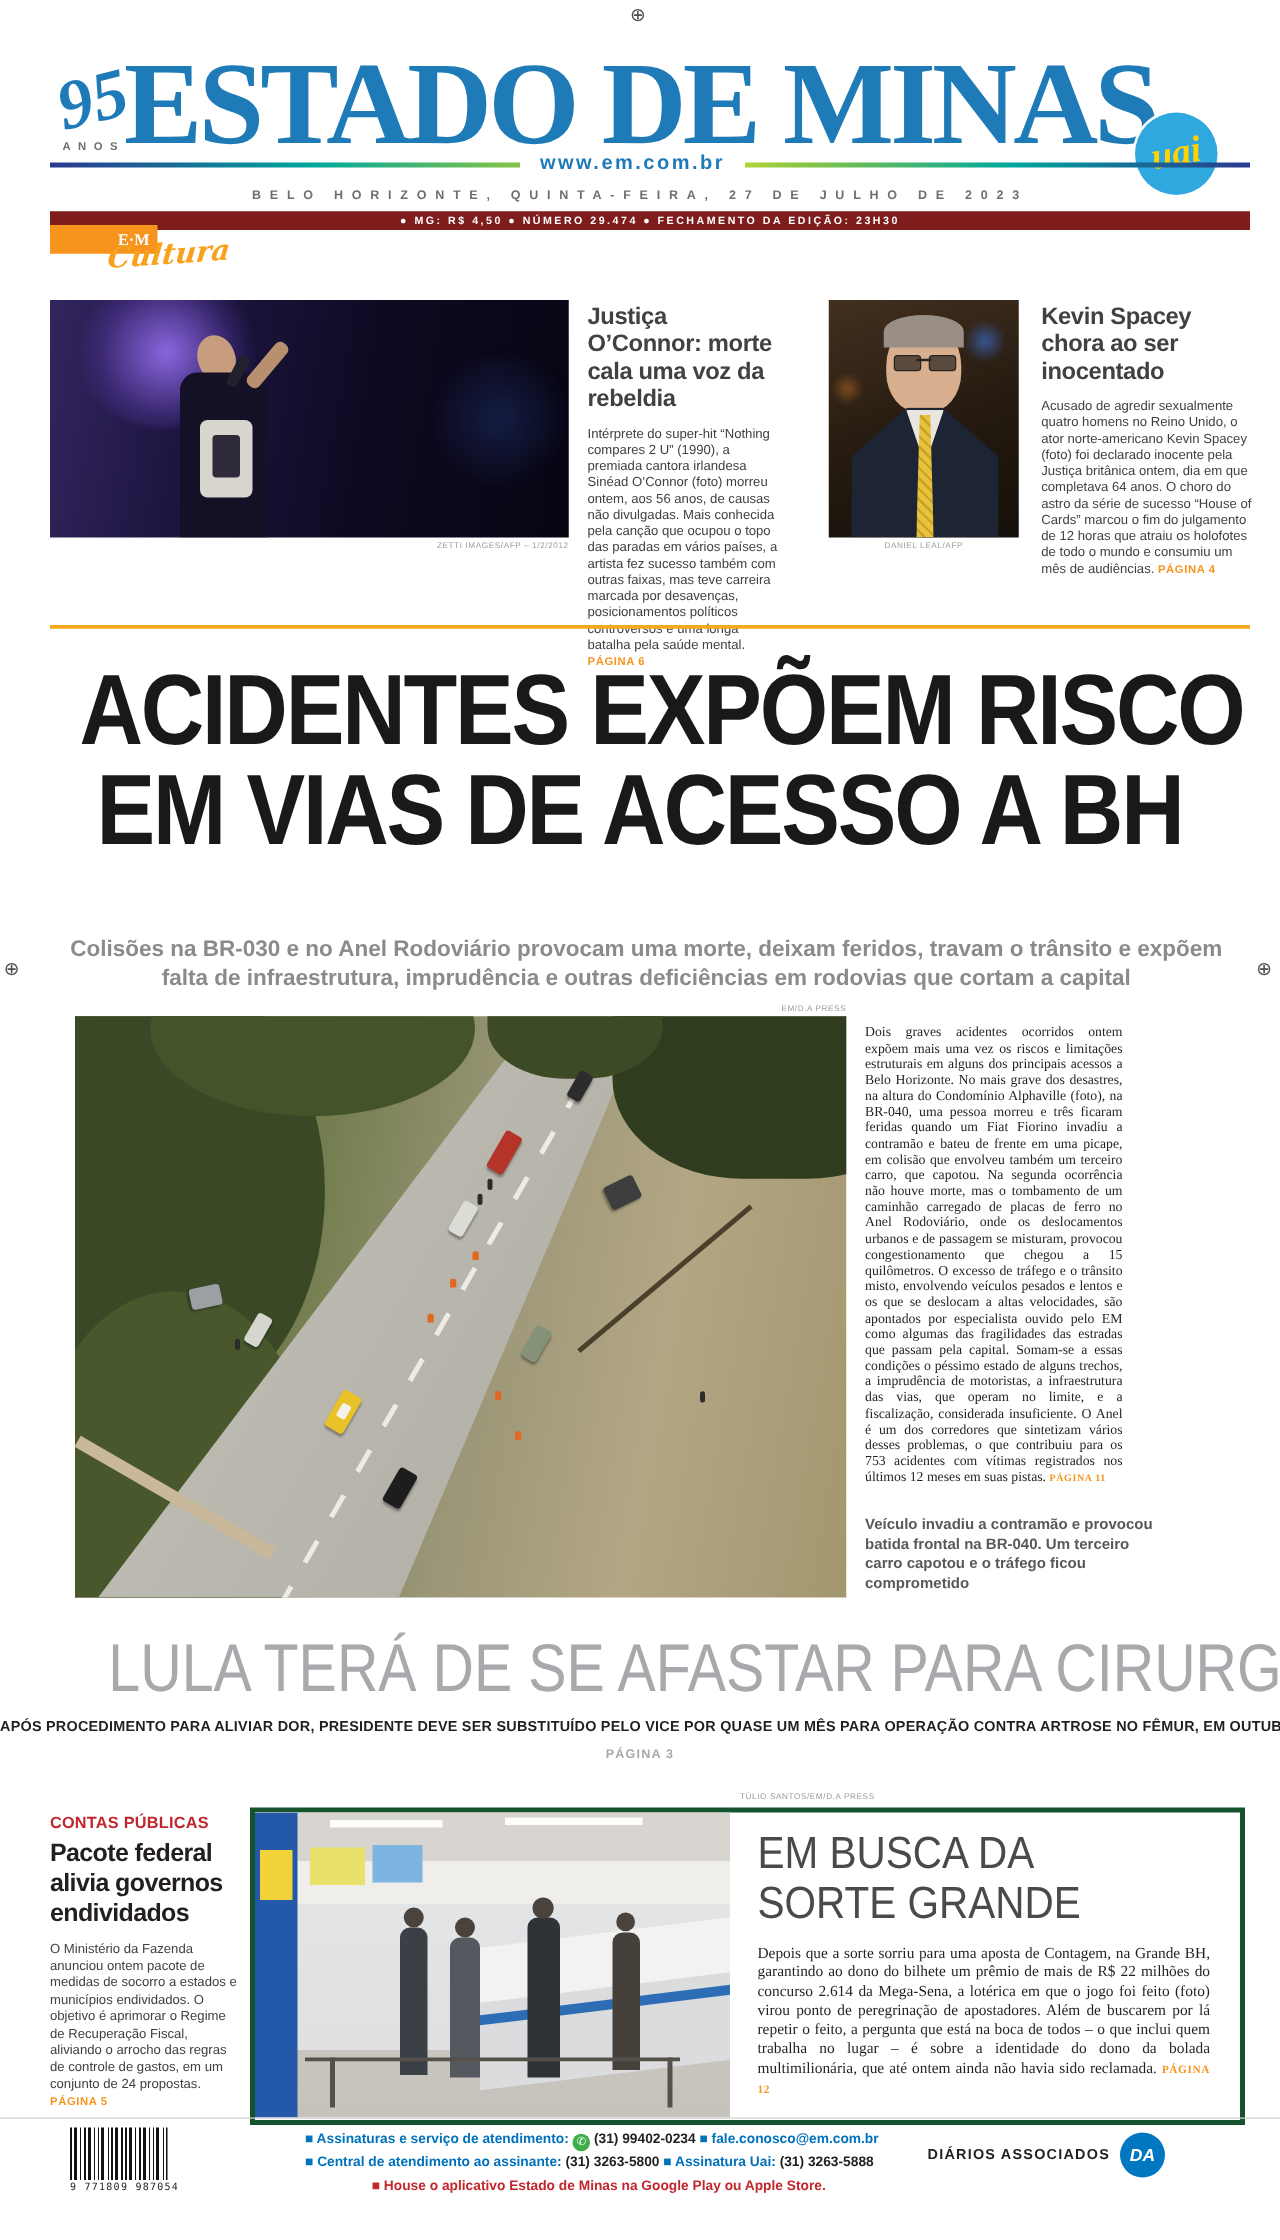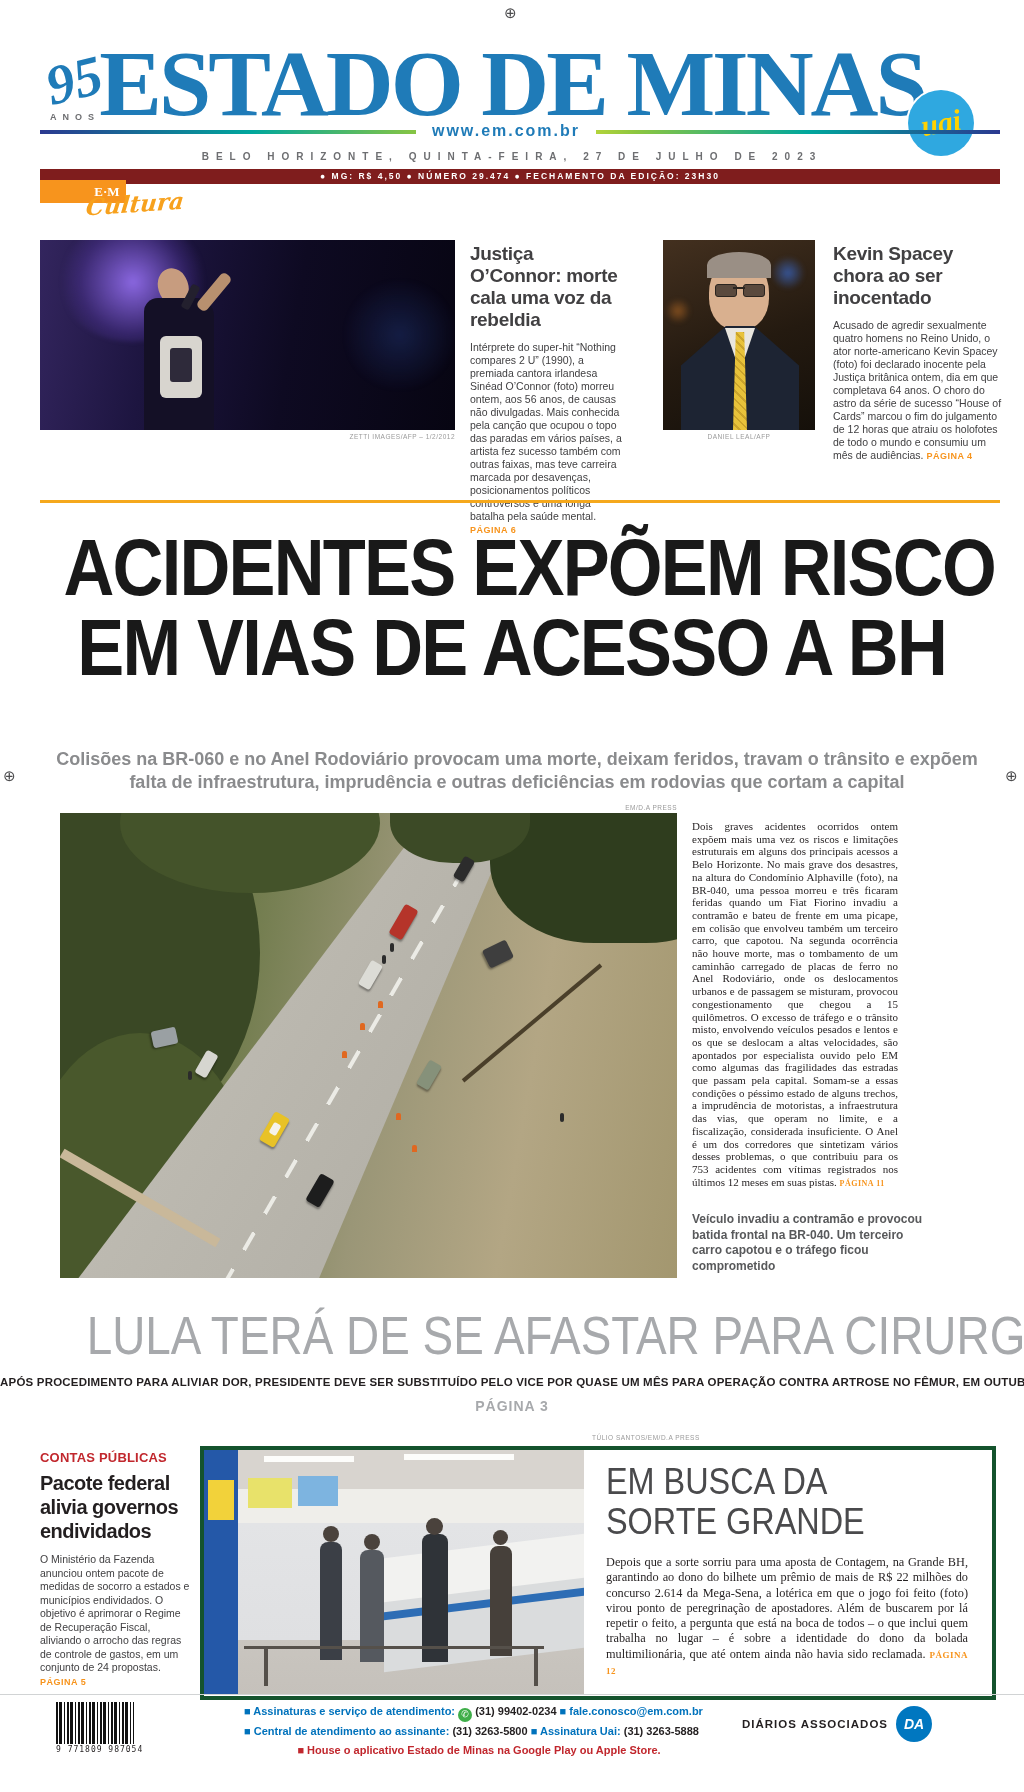--- a/index.html
+++ b/index.html
@@ -57,21 +57,21 @@
   .lead-h .cond{display:inline-block;transform:scaleX(0.88);transform-origin:center;white-space:nowrap;}
   .lead-deck{text-align:center;font-weight:700;font-size:18px;line-height:23px;color:#8a8b8d;}
   .article{font-family:"Liberation Serif",serif;font-size:11px;line-height:12.7px;text-align:justify;
            color:#231f20;overflow:hidden;}
   .caption{font-size:12px;line-height:15.5px;font-weight:700;color:#58595b;}
   
   .lula-h{width:100%;text-align:center;font-size:54px;line-height:1;font-weight:400;color:#a7a9ac;white-space:nowrap;}
   .lula-h .cond{display:inline-block;transform:scaleX(0.85);transform-origin:center;}
   .lula-deck{width:100%;text-align:center;font-size:11.5px;font-weight:700;color:#231f20;
              letter-spacing:0.2px;white-space:nowrap;}
-  .lula-page{width:100%;text-align:center;font-size:14px;font-weight:700;color:#a7a9ac;letter-spacing:1px;}
+  .lula-page{width:100%;text-align:center;font-size:10px;font-weight:700;color:#a7a9ac;letter-spacing:1px;}
   
   .kicker{color:#c1272d;font-weight:700;font-size:13px;letter-spacing:0.2px;}
   .contas-title{font-size:20px;line-height:24px;font-weight:700;color:#231f20;letter-spacing:-0.5px;margin-top:6px;}
   .contas-body{font-size:10.5px;line-height:13.5px;color:#414042;margin-top:10px;}
   .sorte-box{border:4px solid #14532d;}
   .sorte-title{font-size:36px;line-height:40px;font-weight:400;color:#4a4a4c;}
   .sorte-title .cond{display:inline-block;transform:scaleX(0.9);transform-origin:left;white-space:nowrap;}
   .sorte-body{font-family:"Liberation Serif",serif;font-size:12.3px;line-height:15.3px;
               text-align:justify;color:#231f20;margin-top:13px;}
   
@@ -151,21 +151,21 @@
     <div class="cul-title">Kevin Spacey chora ao ser inocentado</div>
     <div class="cul-body"><span>Acusado de agredir sexualmente quatro homens no Reino Unido, o ator norte-americano Kevin Spacey (foto) foi declarado inocente pela Justiça britânica ontem, dia em que completava 64 anos. O choro do astro da série de sucesso “House of Cards” marcou o fim do julgamento de 12 horas que atraiu os holofotes de todo o mundo e consumiu um mês de audiências. </span><span class="pageref">PÁGINA 4</span></div>
   </div>
 
   <div class="abs yellow-rule" style="left:40px;right:24px;top:500px;"></div>
 
   <div class="abs lead-h" style="left:0;top:528px;">
     <div><span class="cond">ACIDENTES EXPÕEM RISCO</span></div>
     <div><span class="cond">EM VIAS DE ACESSO A BH</span></div>
   </div>
-  <div class="abs lead-deck" style="left:55px;right:45px;top:748px;">Colisões na BR-060 e no Anel Rodoviário provocam uma morte, deixam feridos, travam o trânsito e expõem falta de infraestrutura, imprudência e outras deficiências em rodovias que cortam a capital</div>
+  <div class="abs lead-deck" style="left:55px;right:45px;top:748px;">Colisões na BR-030 e no Anel Rodoviário provocam uma morte, deixam feridos, travam o trânsito e expõem falta de infraestrutura, imprudência e outras deficiências em rodovias que cortam a capital</div>
 
   <div class="abs credit" style="left:60px;top:804px;width:617px;text-align:right;">EM/D.A PRESS</div>
 
   <div class="photo acc-photo" style="left:60px;top:813px;width:617px;height:465px;">
     <div class="blob" style="left:-60px;top:-40px;width:260px;height:360px;background:#3a4825;"></div>
     <div class="blob" style="left:-30px;top:220px;width:220px;height:300px;background:#49582c;"></div>
     <div class="blob" style="left:60px;top:-60px;width:260px;height:140px;background:#44532a;"></div>
     <div class="road"></div>
     <div class="centerline"></div>
     <div class="blob" style="left:430px;top:-70px;width:260px;height:200px;background:#2f3d1e;border-radius:40%;"></div>

